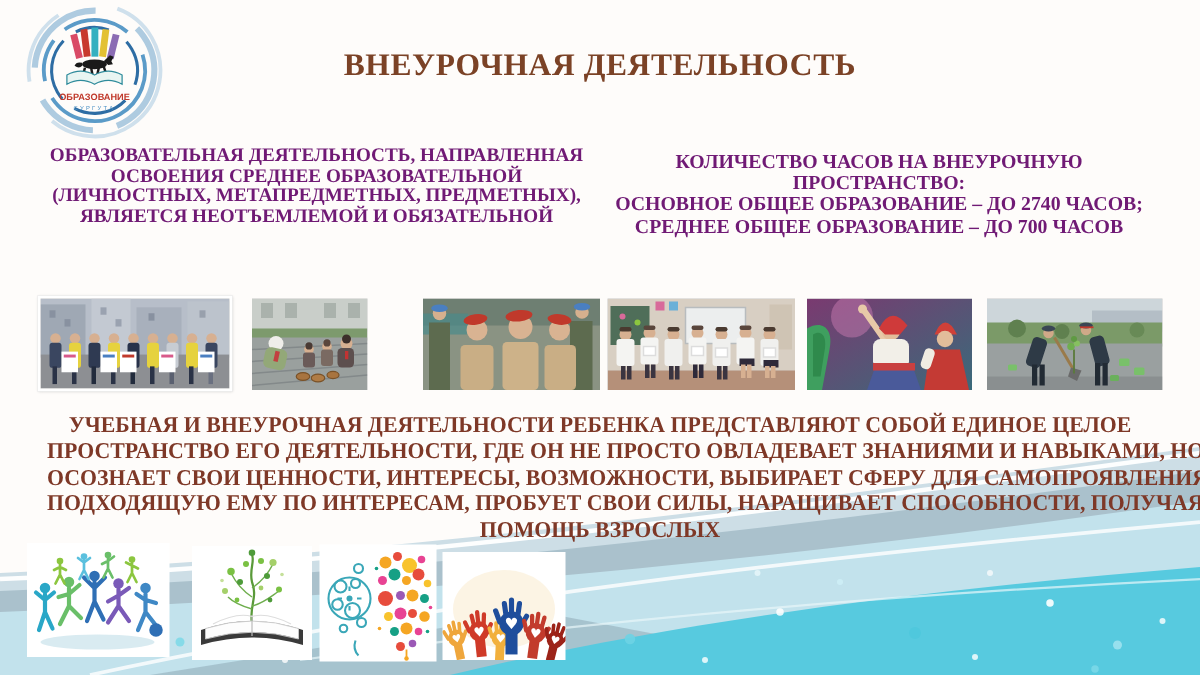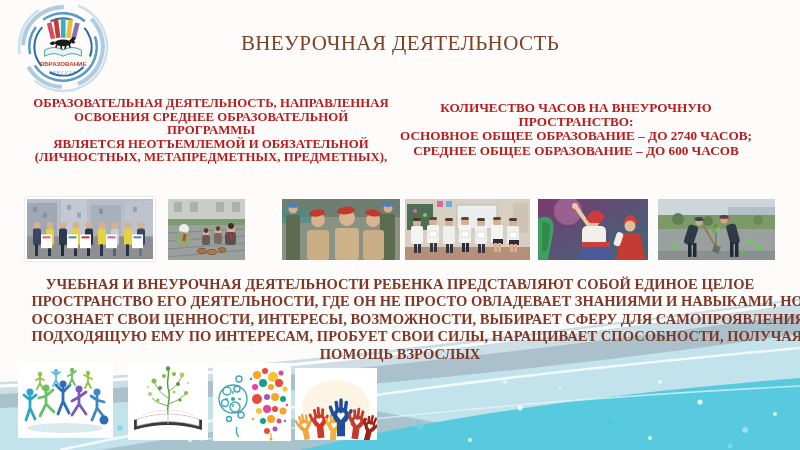--- a/index.html
+++ b/index.html
@@ -1,24 +1,24 @@
 <!DOCTYPE html>
 <html><head>
 <meta charset="utf-8">
 <style>
   html,body{margin:0;padding:0;}
   body{background:#e9e9e9;font-family:"Liberation Serif",serif;}
   .slide{position:relative;width:800px;height:450px;margin:0 auto;background:#fefcfa;overflow:hidden;}
   #waves{position:absolute;left:0;bottom:0;width:800px;height:160px;}
   #title{position:absolute;left:0;top:31px;width:800px;text-align:center;
-         font-weight:normal;font-size:21px;letter-spacing:.4px;color:#7b4226;}
-  .block{position:absolute;font-weight:bold;text-align:center;color:#b91c1c;}
+         font-weight:bold;font-size:21px;letter-spacing:.4px;color:#7b4226;}
+  .block{position:absolute;font-weight:bold;text-align:center;color:#701a75;}
   .block .ln{white-space:nowrap;}
   #left-block{left:22px;top:97px;width:378px;font-size:12.8px;line-height:13.5px;}
-  #right-block{left:380px;top:101px;width:392px;font-size:13.2px;line-height:14.2px;text-align:center;}
+  #right-block{left:390px;top:101px;width:392px;font-size:13.2px;line-height:14.2px;text-align:center;}
   #bottom-block{left:20px;top:276px;width:760px;font-size:15px;line-height:17.4px;
                 color:#7e3827;transform:scaleX(.97);}
   .photo{position:absolute;top:199px;height:61px;overflow:hidden;background:#ccc;}
   .photo svg{display:block;width:100%;height:100%;}
   #photo-1{border:2px solid #fff;box-shadow:0 0 2px rgba(0,0,0,.2);top:197px;height:60px;}
   .clip{position:absolute;background:#fff;}
   .clip svg{display:block;width:100%;height:100%;}
   #logo{position:absolute;left:10px;top:2px;width:106px;height:92px;}
   #logo svg{width:100%;height:100%;}
 </style>
@@ -88,30 +88,29 @@
       <text x="50" y="63" text-anchor="middle" font-size="6" font-weight="bold" fill="#c0392b" font-family="Liberation Sans, sans-serif">ОБРАЗОВАНИЕ</text>
       <text x="50" y="70" text-anchor="middle" font-size="3.8" letter-spacing="1.5" fill="#4a90c4" font-family="Liberation Sans, sans-serif">СУРГУТА</text>
     </svg>
   </div>
 
   <div id="title">ВНЕУРОЧНАЯ ДЕЯТЕЛЬНОСТЬ</div>
 
   <div id="left-block" class="block">
     <div class="ln">ОБРАЗОВАТЕЛЬНАЯ ДЕЯТЕЛЬНОСТЬ, НАПРАВЛЕННАЯ</div>
     <div class="ln">ОСВОЕНИЯ СРЕДНЕЕ ОБРАЗОВАТЕЛЬНОЙ</div>
-    <div class="ln">ПРОГРАММЫ</div>
+    <div class="ln">(ЛИЧНОСТНЫХ, МЕТАПРЕДМЕТНЫХ, ПРЕДМЕТНЫХ),</div>
     <div class="ln">ЯВЛЯЕТСЯ НЕОТЪЕМЛЕМОЙ И ОБЯЗАТЕЛЬНОЙ</div>
-    <div class="ln">(ЛИЧНОСТНЫХ, МЕТАПРЕДМЕТНЫХ, ПРЕДМЕТНЫХ),</div>
   </div>
 
   <div id="right-block" class="block">
     <div class="ln">КОЛИЧЕСТВО ЧАСОВ НА ВНЕУРОЧНУЮ</div>
     <div class="ln">ПРОСТРАНСТВО:</div>
     <div class="ln">ОСНОВНОЕ ОБЩЕЕ ОБРАЗОВАНИЕ – ДО 2740 ЧАСОВ;</div>
-    <div class="ln">СРЕДНЕЕ ОБЩЕЕ ОБРАЗОВАНИЕ – ДО 600 ЧАСОВ</div>
+    <div class="ln">СРЕДНЕЕ ОБЩЕЕ ОБРАЗОВАНИЕ – ДО 700 ЧАСОВ</div>
   </div>
 
   <div class="photo" id="photo-1" style="left:25px;width:126px;">
     <svg viewBox="0 0 126 61" preserveAspectRatio="none">
       <rect width="126" height="40" fill="#b7bec9"></rect>
       <rect x="0" y="4" width="30" height="36" fill="#9fa8b4"></rect>
         <rect x="34" y="0" width="26" height="40" fill="#c3c9d2"></rect>
       <rect x="64" y="6" width="30" height="34" fill="#a8b0bc"></rect>
         <rect x="98" y="2" width="28" height="38" fill="#bcc3cc"></rect>
       <rect x="6" y="8" width="4" height="5" fill="#8891a0"></rect>

